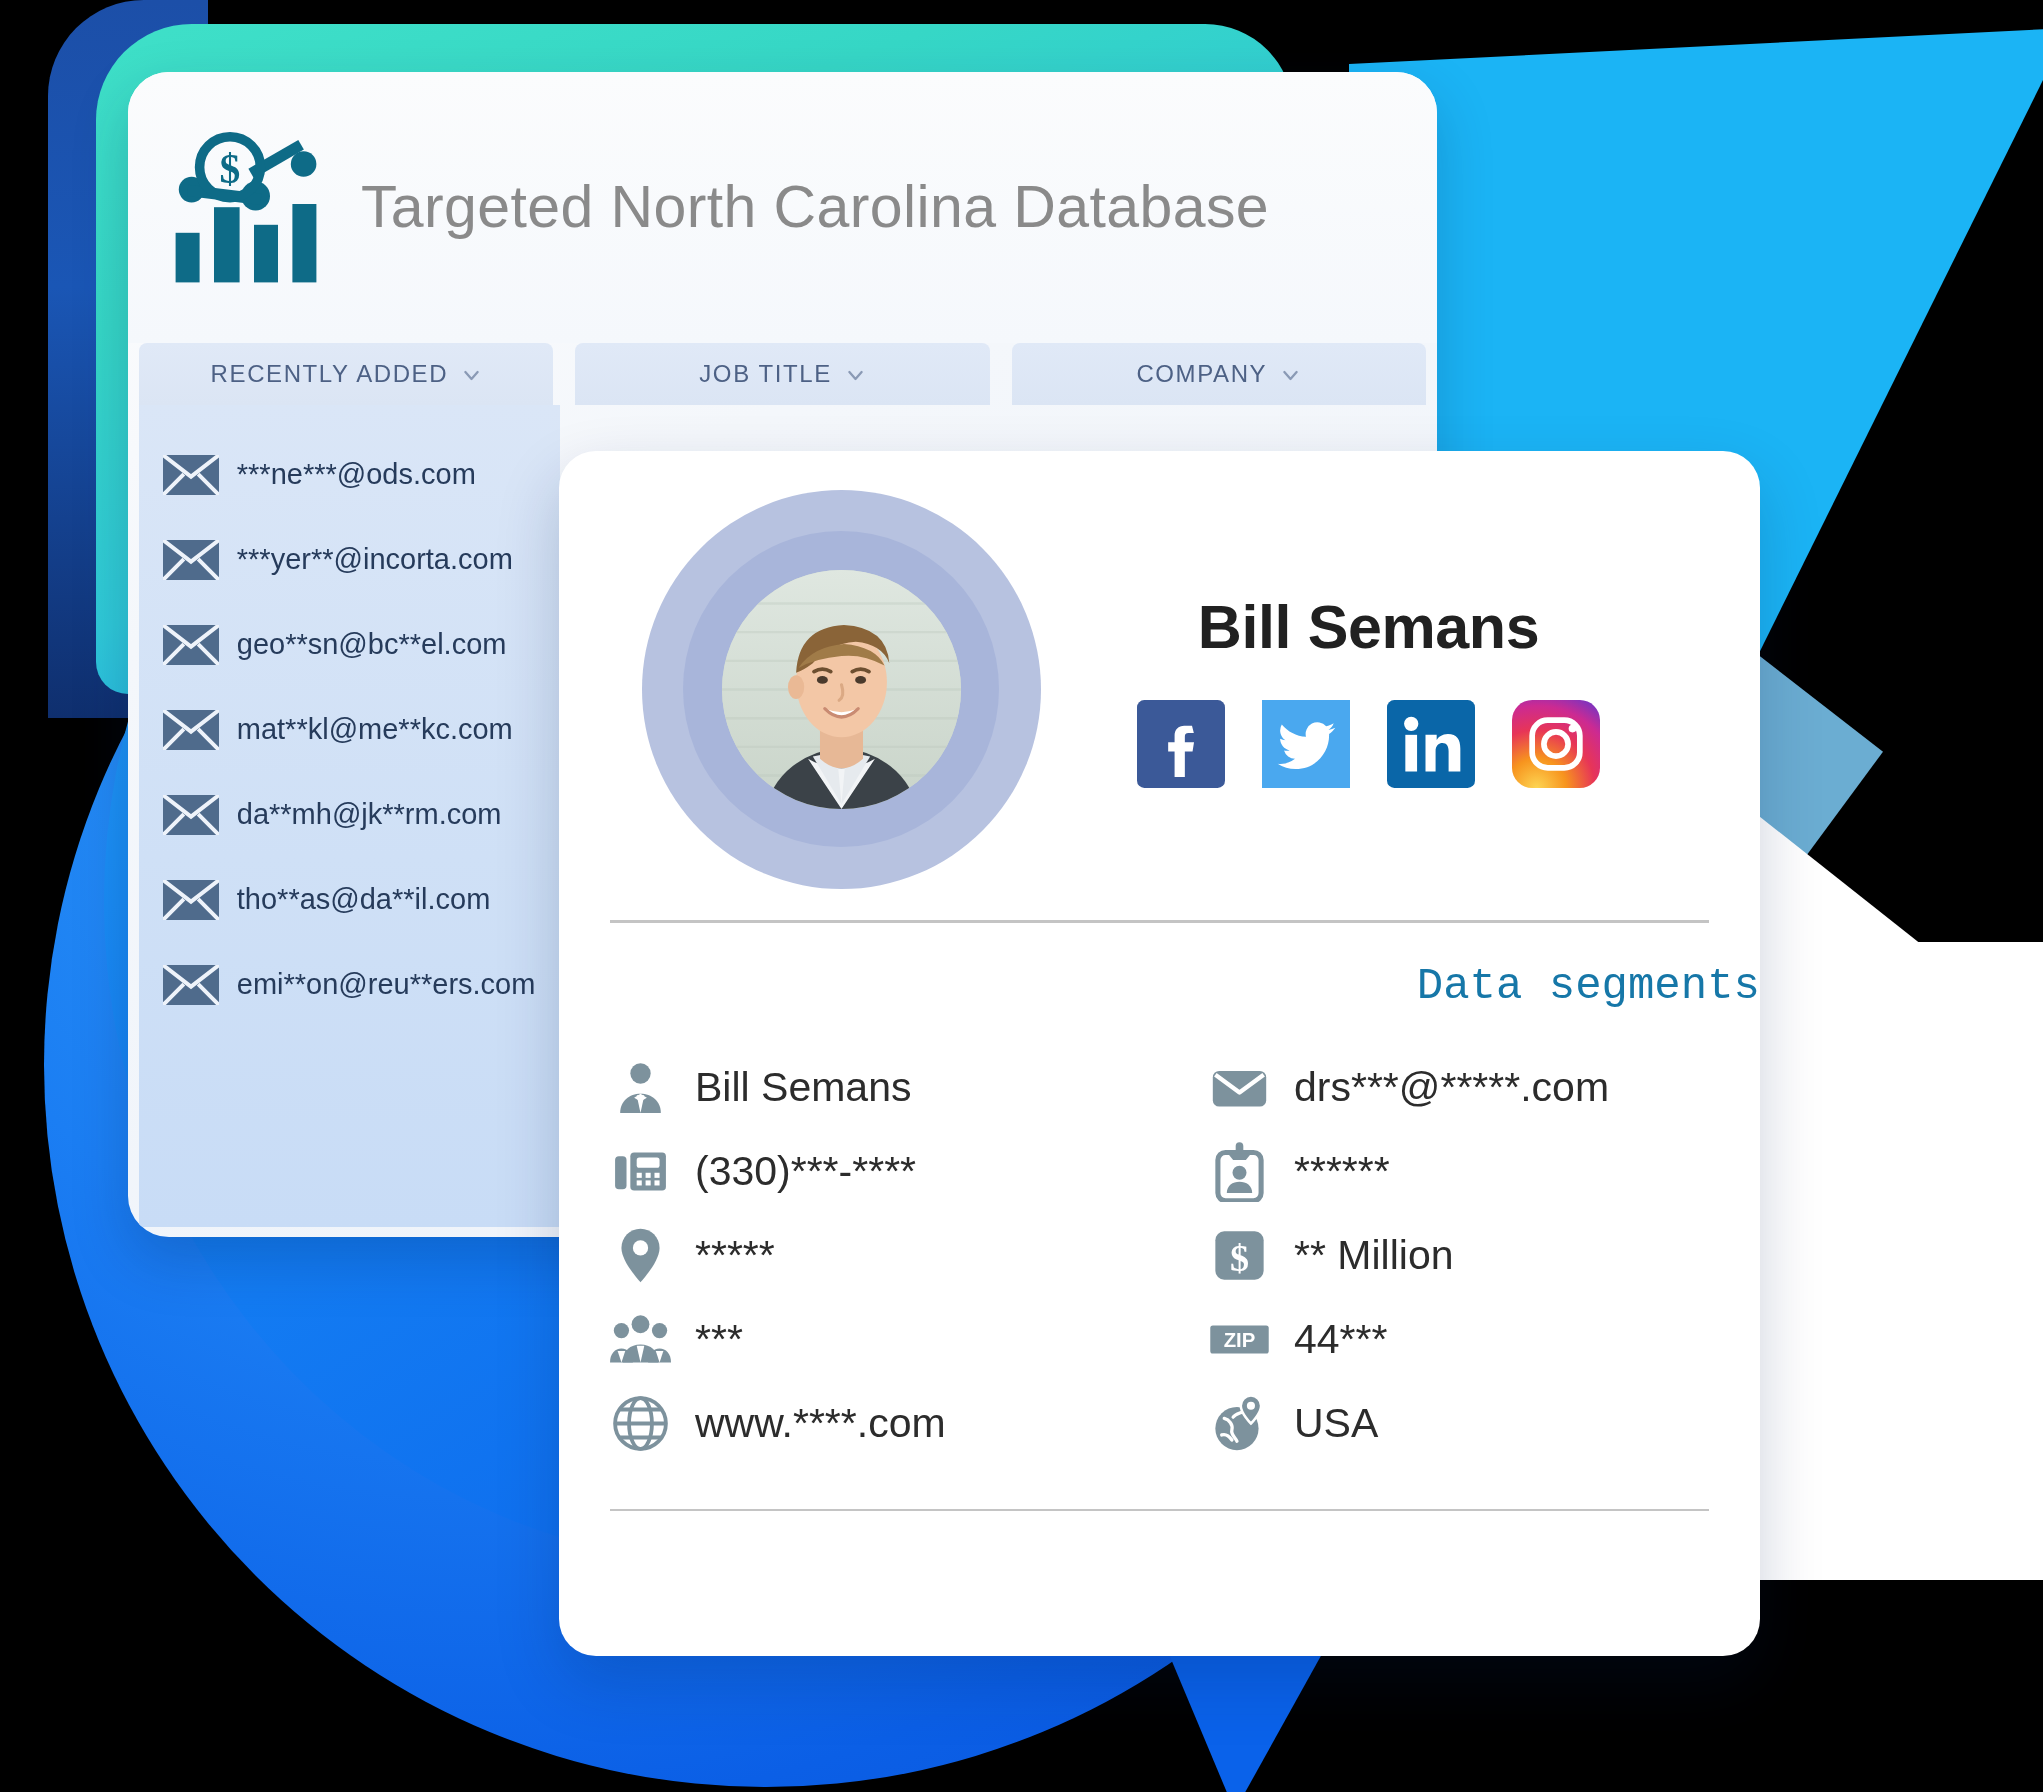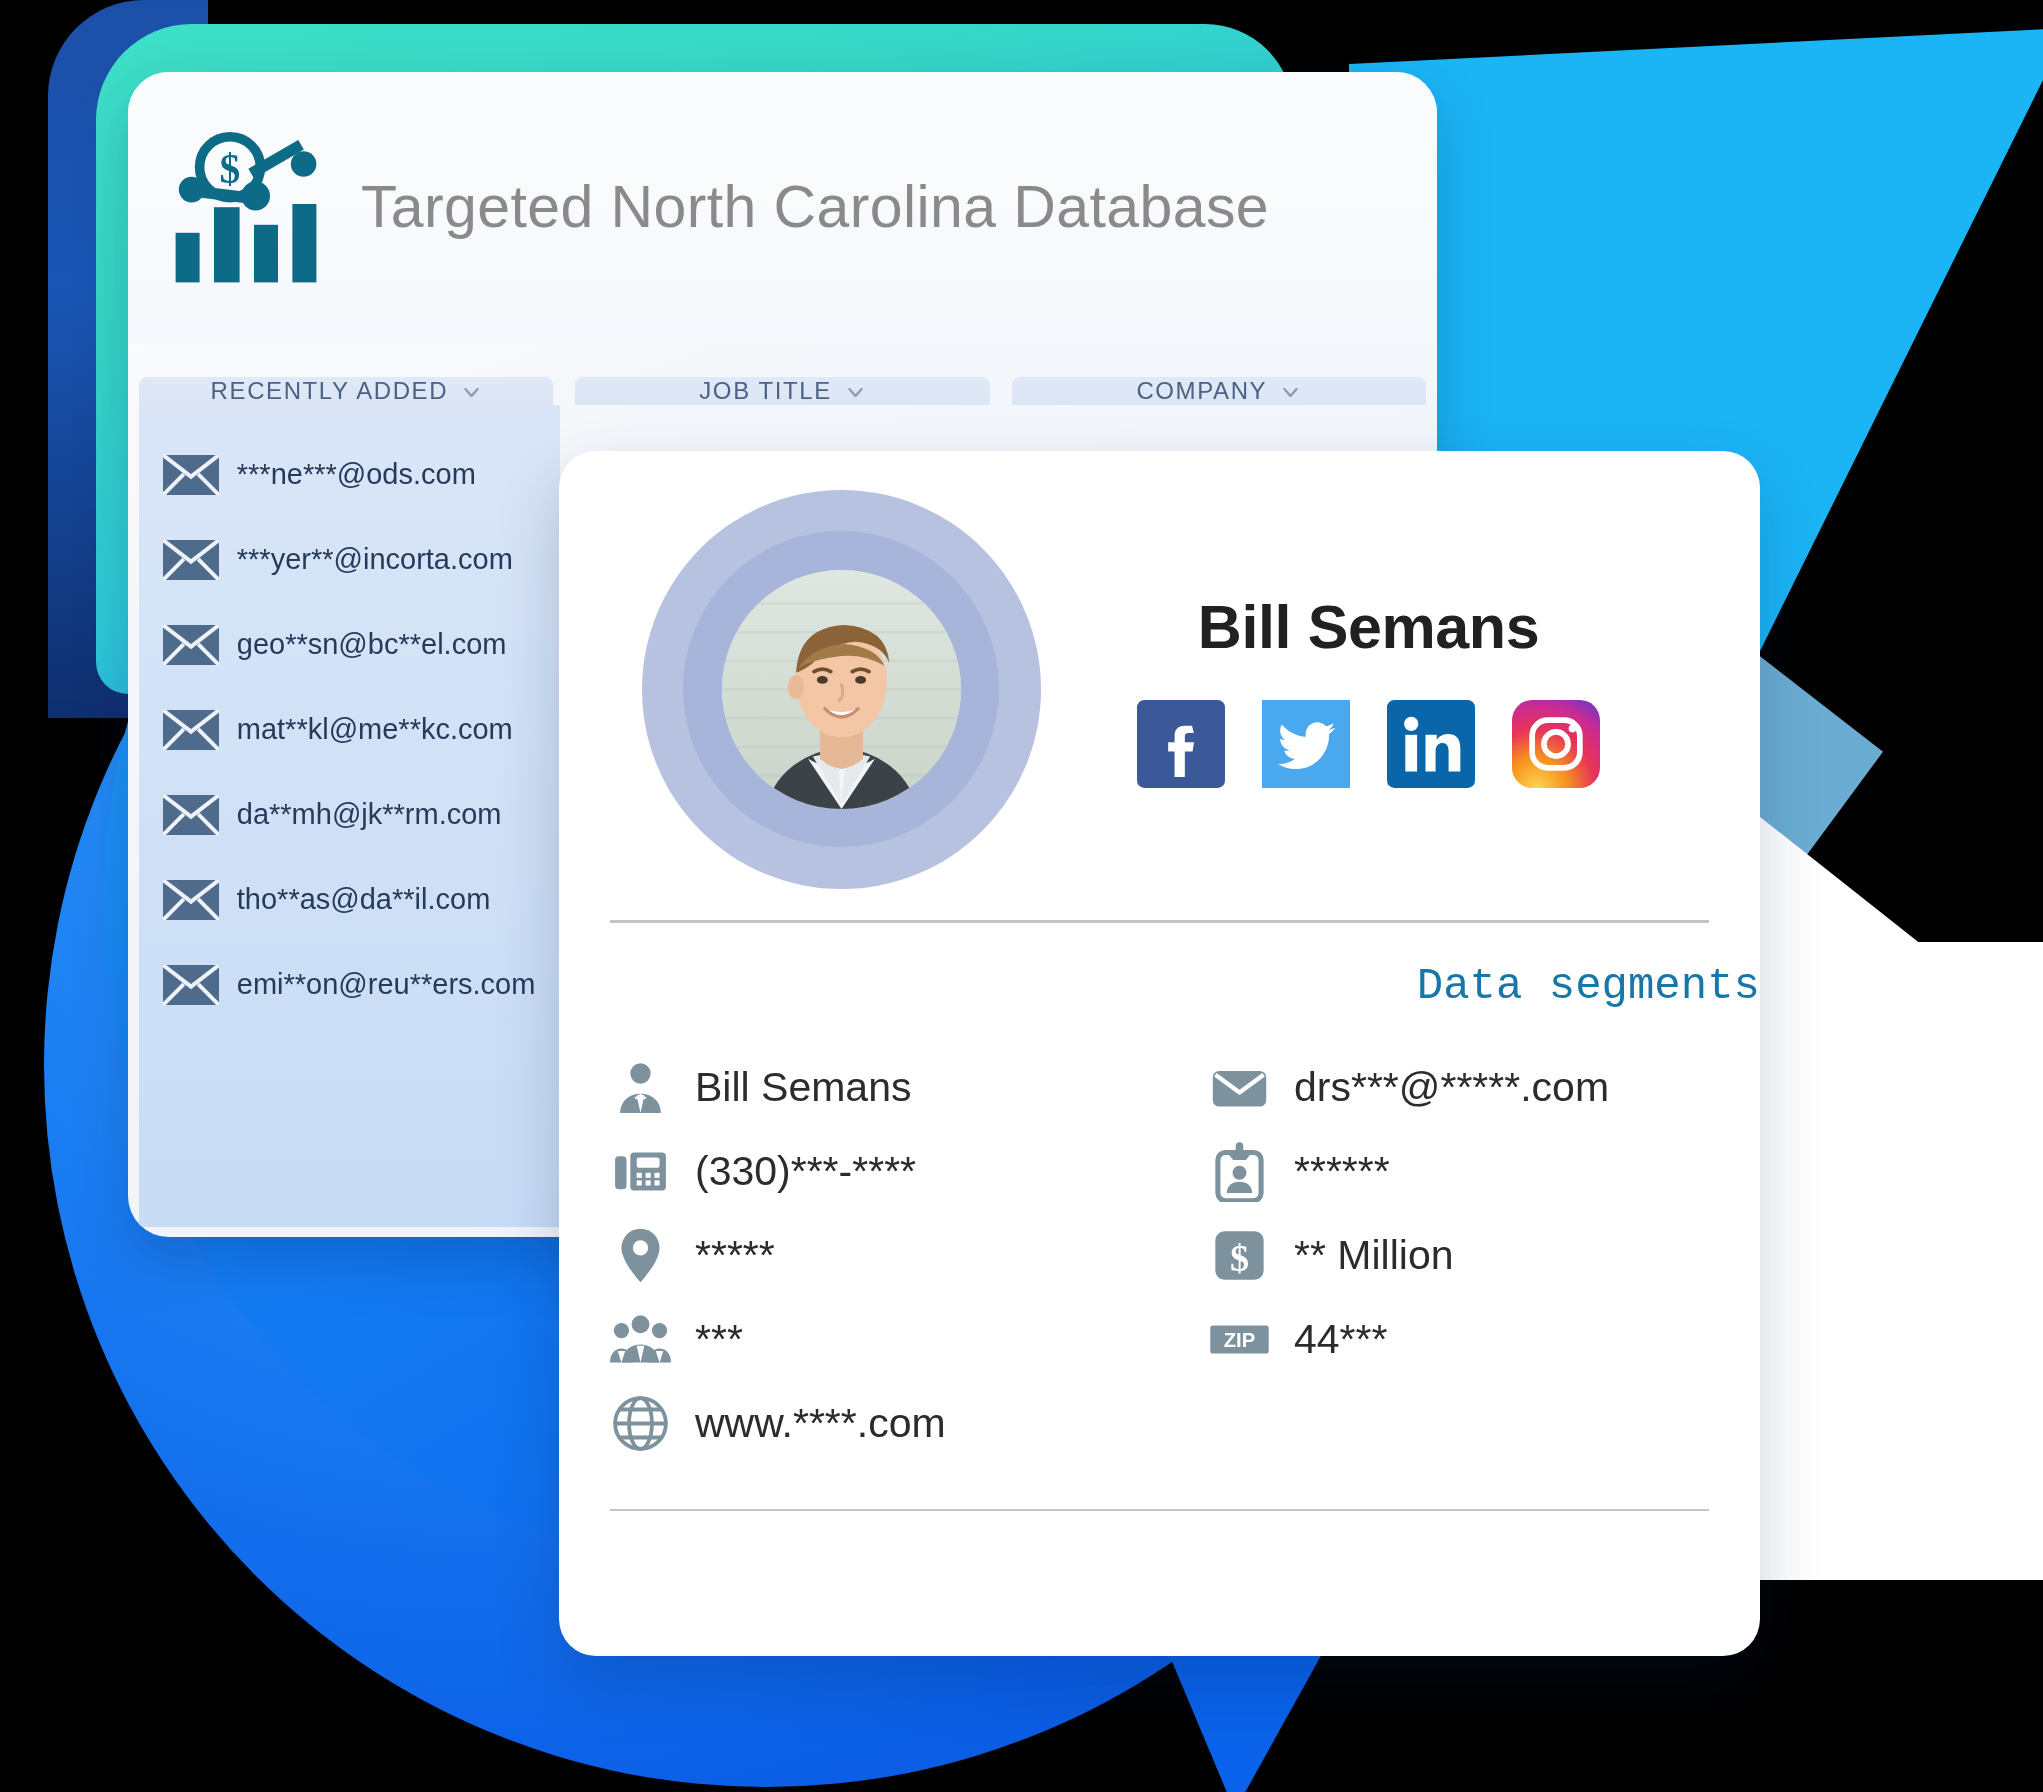--- a/index.html
+++ b/index.html
@@ -66,21 +66,21 @@
     height:271px; display:flex; align-items:center; padding:0 37px 0 38px;
     background:linear-gradient(180deg,#fbfcfd 0%,#f5f8fc 100%);
   }
   .logo{ width:160px; height:152px; flex:0 0 160px; }
   .card-title{
     flex:1; text-align:center; color:#8a8a8a; font-size:59px; line-height:1.1;
     font-weight:400; letter-spacing:0.4px; padding-right:96px;
     font-family:"Liberation Sans", sans-serif;
   }
 
-  .tabs{ display:flex; gap:22px; padding:0 11.2px; height:62px;align-items:flex-end; }
+  .tabs{ display:flex; gap:22px; padding:0 11.2px; height:62px; }
   .tab{
     background:linear-gradient(180deg,#e0e9f7 0%,#dbe5f4 100%);
     border-radius:8px 8px 0 0;
     display:flex; align-items:center; justify-content:center; gap:12.8px;
     color:#4d6185; font-size:24px; letter-spacing:1.6px; font-weight:400;
     padding:0 21px;
   }
   .tab:nth-child(1){ width:423px; }
   .tab:nth-child(2){ width:423px; }
   .tab:nth-child(3){ width:423px; }
@@ -472,20 +472,31 @@
         </div>
         <div class="seg-item">
           <span class="seg-ico">
             <svg viewBox="0 0 48 48">
                 <rect x="1" y="13" width="46" height="22" rx="2" fill="#7d929d"></rect>
                 <text x="24" y="30" text-anchor="middle" font-size="16" font-weight="bold" fill="#fff" font-family="Liberation Sans, sans-serif">ZIP</text>
               </svg>
           </span>
           <span class="seg-val">44***</span>
         </div>
+        <div class="seg-item">
+          <span class="seg-ico">
+            <svg viewBox="0 0 48 48">
+                <circle cx="22" cy="28" r="17" fill="#7d929d"></circle>
+                <path d="M12 20c4 1 7 5 6 9s3 6 4 9M28 14c-3 2-7 2-9 5M10 33c3-1 6 1 8 4" stroke="#fff" stroke-width="2.6" fill="none" stroke-linecap="round"></path>
+                <path d="M33 2c-4.4 0-8 3.6-8 8 0 6 8 14 8 14s8-8 8-14c0-4.4-3.6-8-8-8z" fill="#7d929d" stroke="#fff" stroke-width="2"></path>
+                <circle cx="33" cy="10" r="3.2" fill="#fff"></circle>
+              </svg>
+          </span>
+          <span class="seg-val">USA</span>
+        </div>
       </div>
     </div>
 
     <div class="hr2"></div>
   </div>
 
 </div>
 
 
 </body></html>

